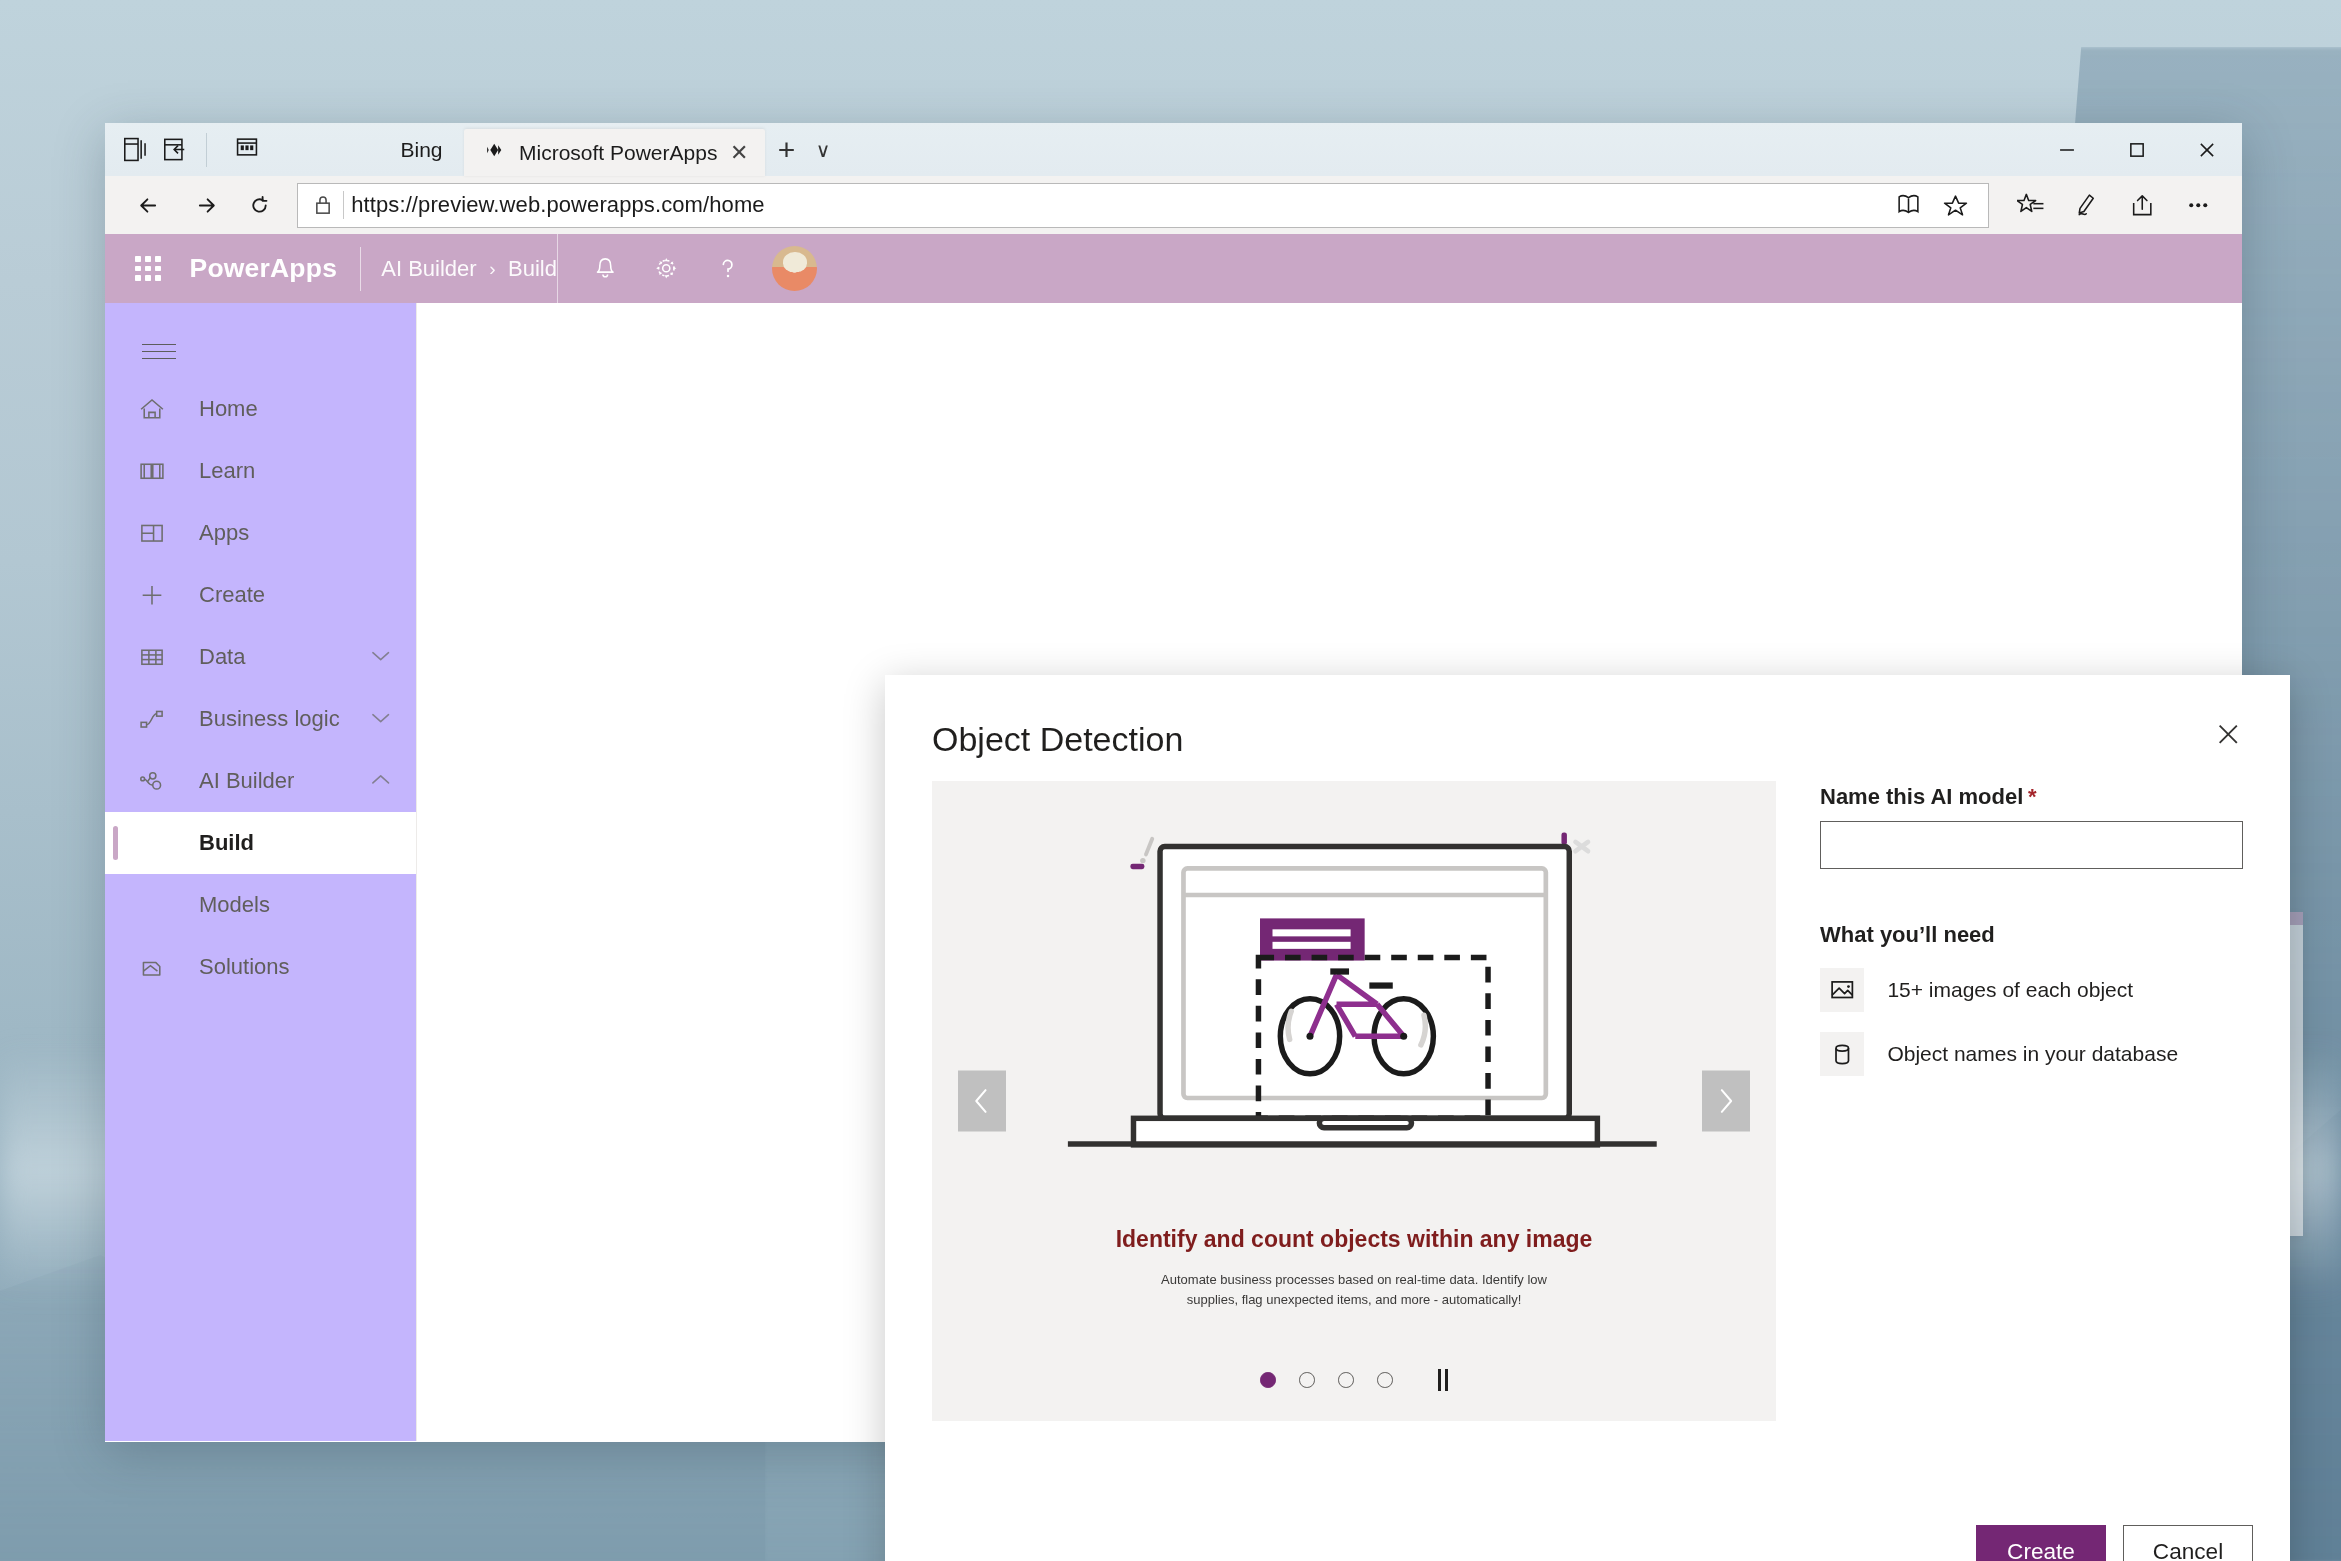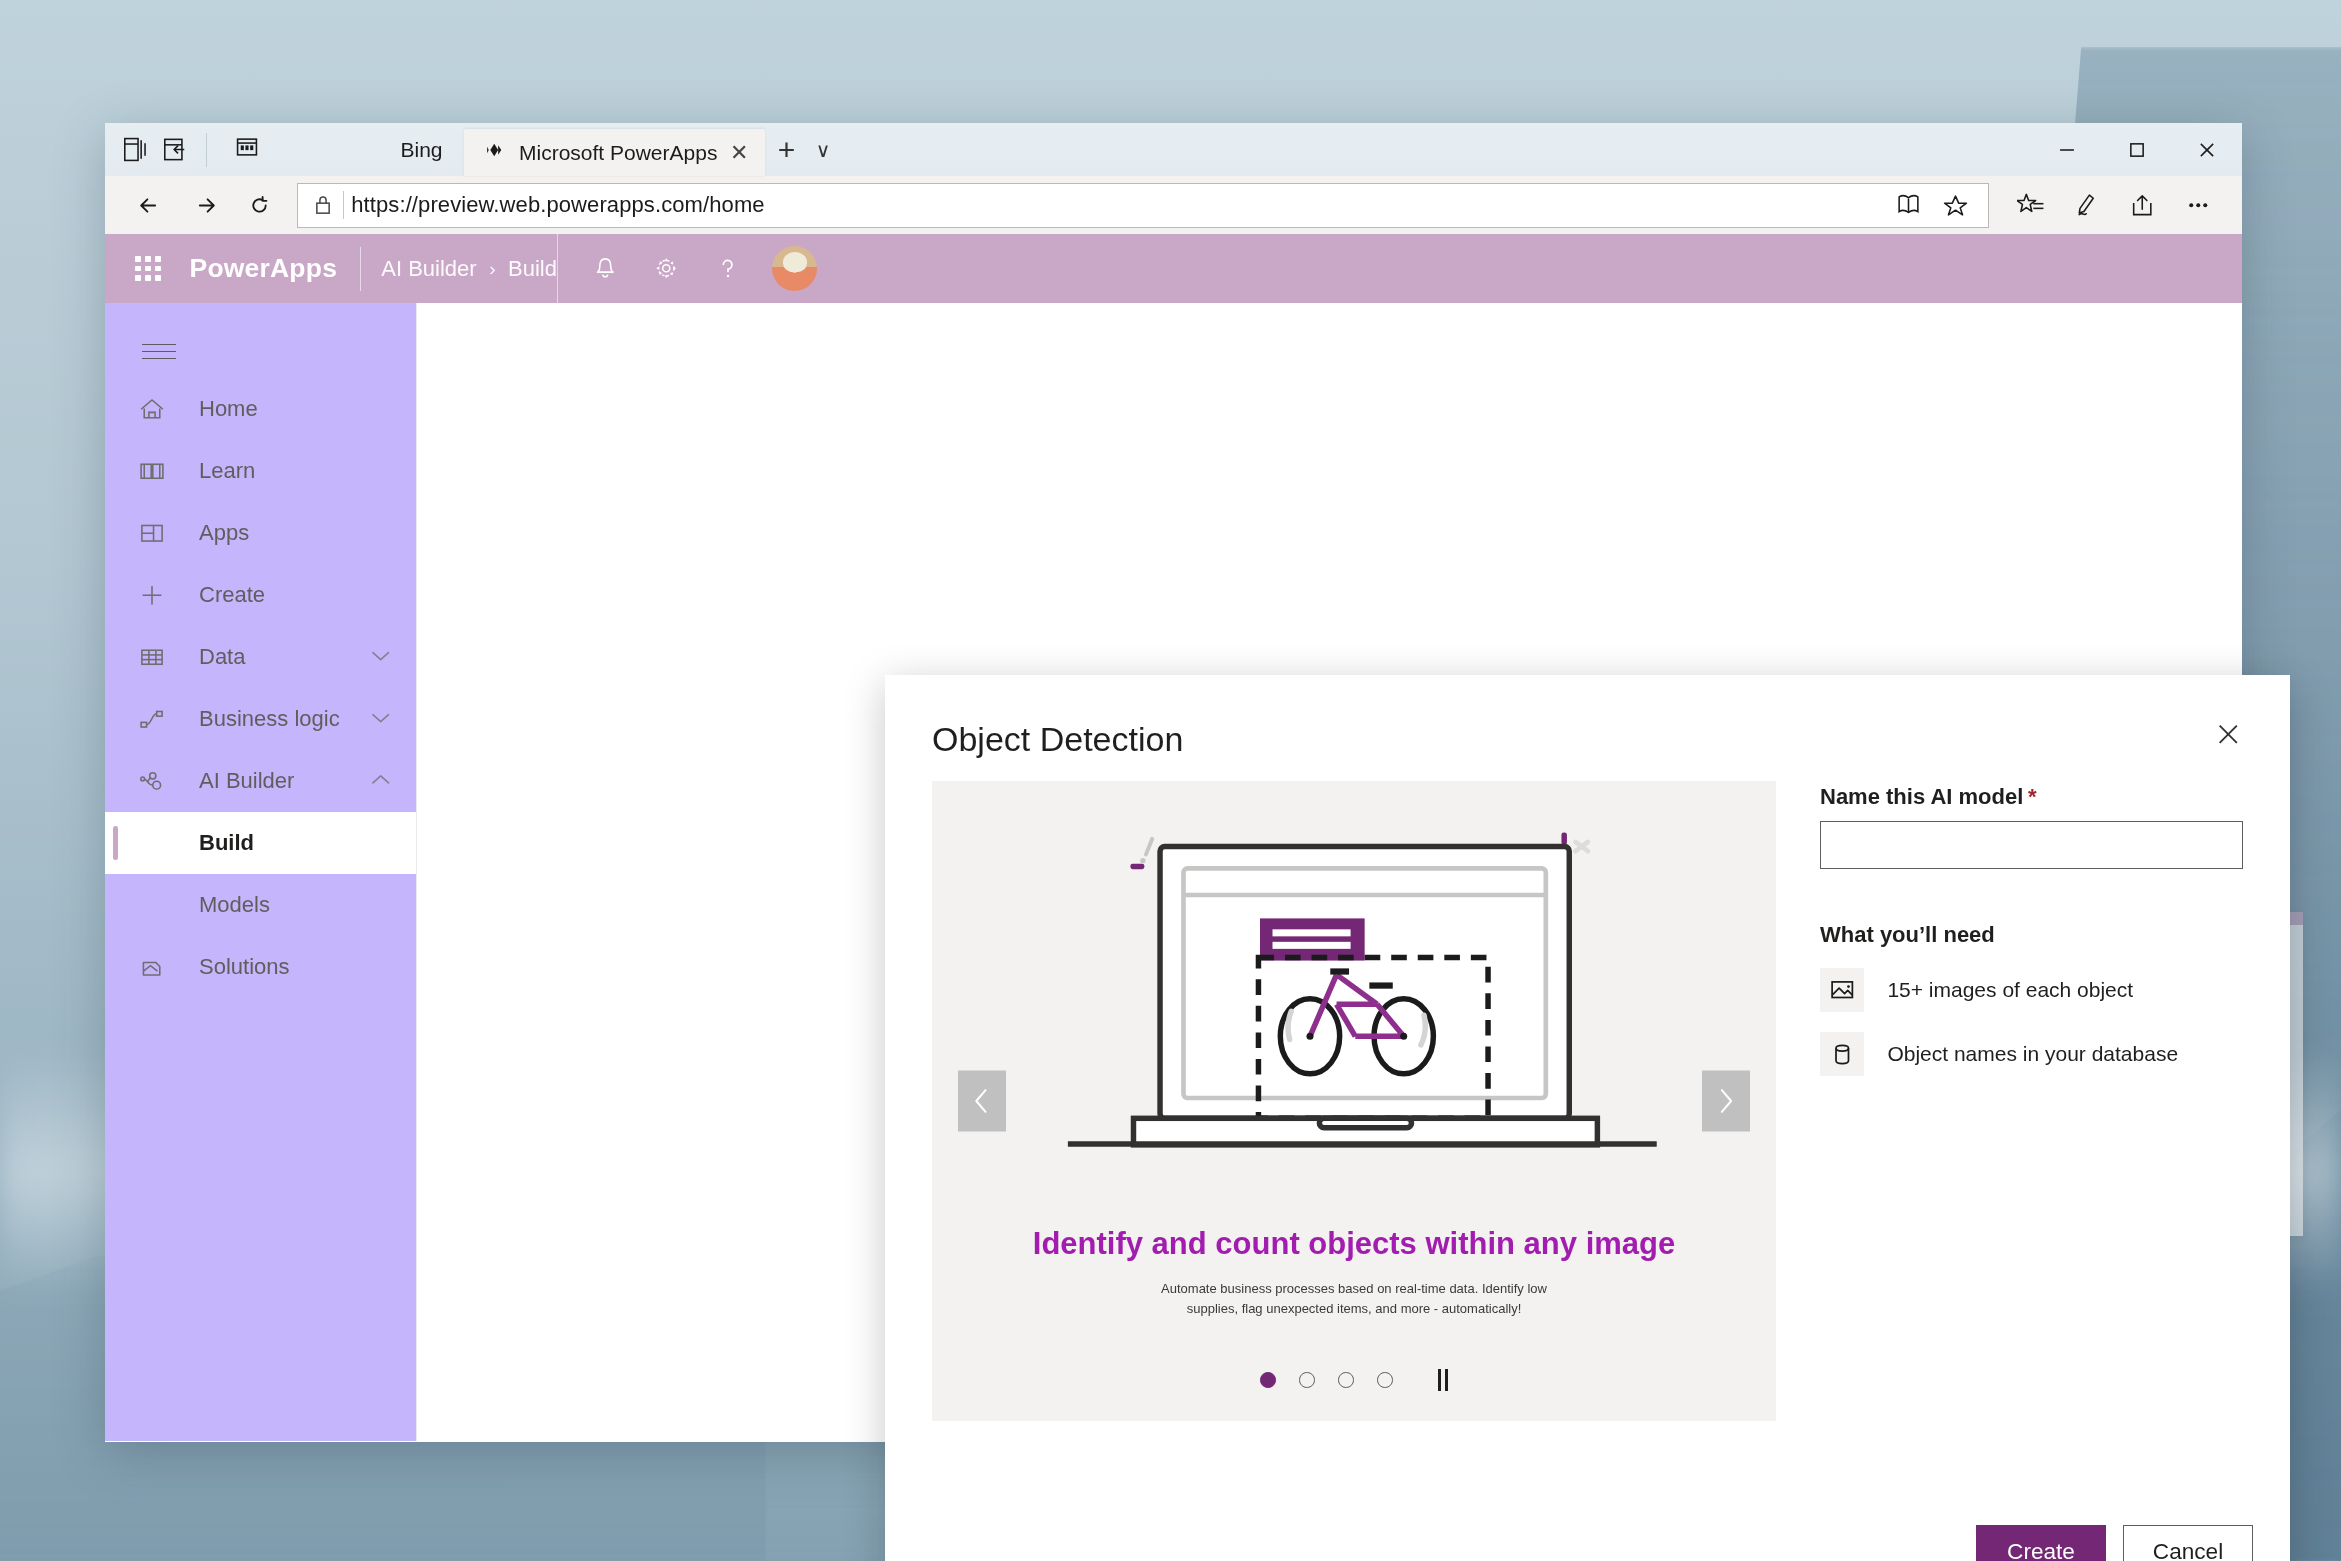--- a/index.html
+++ b/index.html
@@ -190,21 +190,21 @@
 
   .carousel { width:862px; height:640px; background:#f3f2f1; position:relative; }
   .car-arrow {
     position:absolute; top:50%; transform:translateY(-50%); width:48px; height:61px;
     background:#c0c0c0; display:flex; align-items:center; justify-content:center;
   }
   .car-arrow.left { left:26px; }
   .car-arrow.right { right:26px; }
   .car-illus { position:absolute; left:0; right:0; top:39px; display:flex; justify-content:center; }
   .car-caption { position:absolute; left:78px; right:78px; top:445px; text-align:center; }
-  .car-title { font-size:31px; font-weight:bold; color:#a21caf; margin-bottom:17px; }
+  .car-title { font-size:23px; font-weight:bold; color:#7f1d1d; margin-bottom:17px; }
   .car-desc { font-size:13px; color:#3b3a39; line-height:1.5; }
   .car-dots {
     position:absolute; left:0; right:0; bottom:30px; display:flex; align-items:center;
     justify-content:center; gap:23.4px;
   }
   .dot { width:15.6px; height:15.6px; border-radius:50%; border:1.6px solid #605e5c; }
   .dot.on { background:#742774; border-color:#742774; }
   .pause { margin-left:22px; display:flex; gap:4.7px; }
   .pause i { display:block; width:2.3px; height:22px; background:#201f1e; }
 

